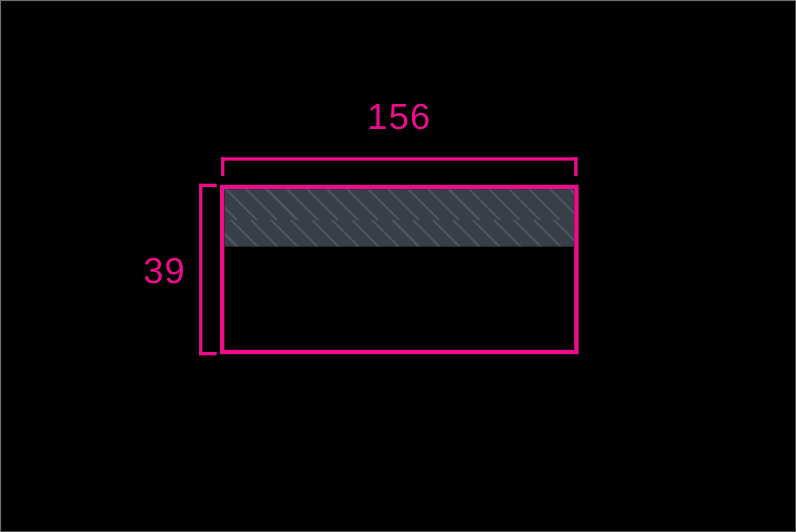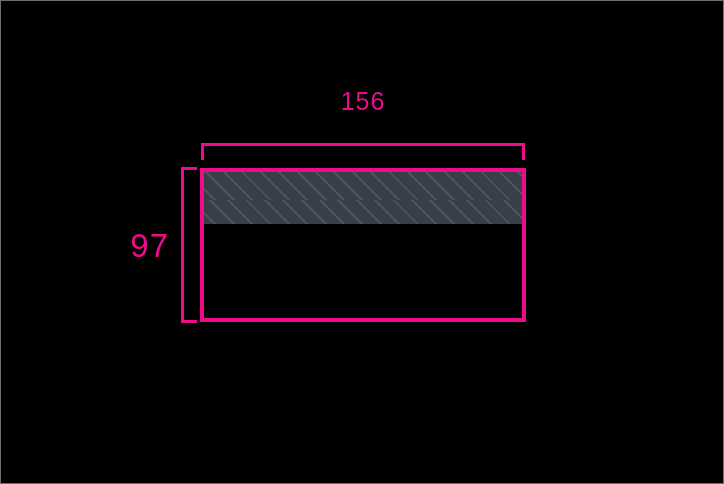--- a/index.html
+++ b/index.html
@@ -100,21 +100,21 @@
   }
 
   .dim-label-width {
     position: absolute;
     left: 200px;
     top: 88px;
     width: 324px;
     text-align: center;
     color: #ed0c8c;
     font-family: "Liberation Sans", sans-serif;
-    font-size: 25px;
+    font-size: 33px;
     font-weight: normal;
     line-height: 1;
     letter-spacing: 1px;
     user-select: none;
   }
 
   
   .dim-bracket-vertical {
     position: absolute;
     left: 180px;
@@ -144,21 +144,21 @@
 </style>
 </head>
 <body>
 
 <div class="screen">
 
   <div class="dim-label-width">156</div>
 
   <div class="dim-bracket-horizontal"></div>
 
-  <div class="dim-label-height">97</div>
+  <div class="dim-label-height">39</div>
 
   <div class="dim-bracket-vertical"></div>
 
   <div class="element-frame">
     <div class="element-inner">
 
       <div class="hatch-band top"></div>
 
 
       <div class="hatch-band bottom"></div>

